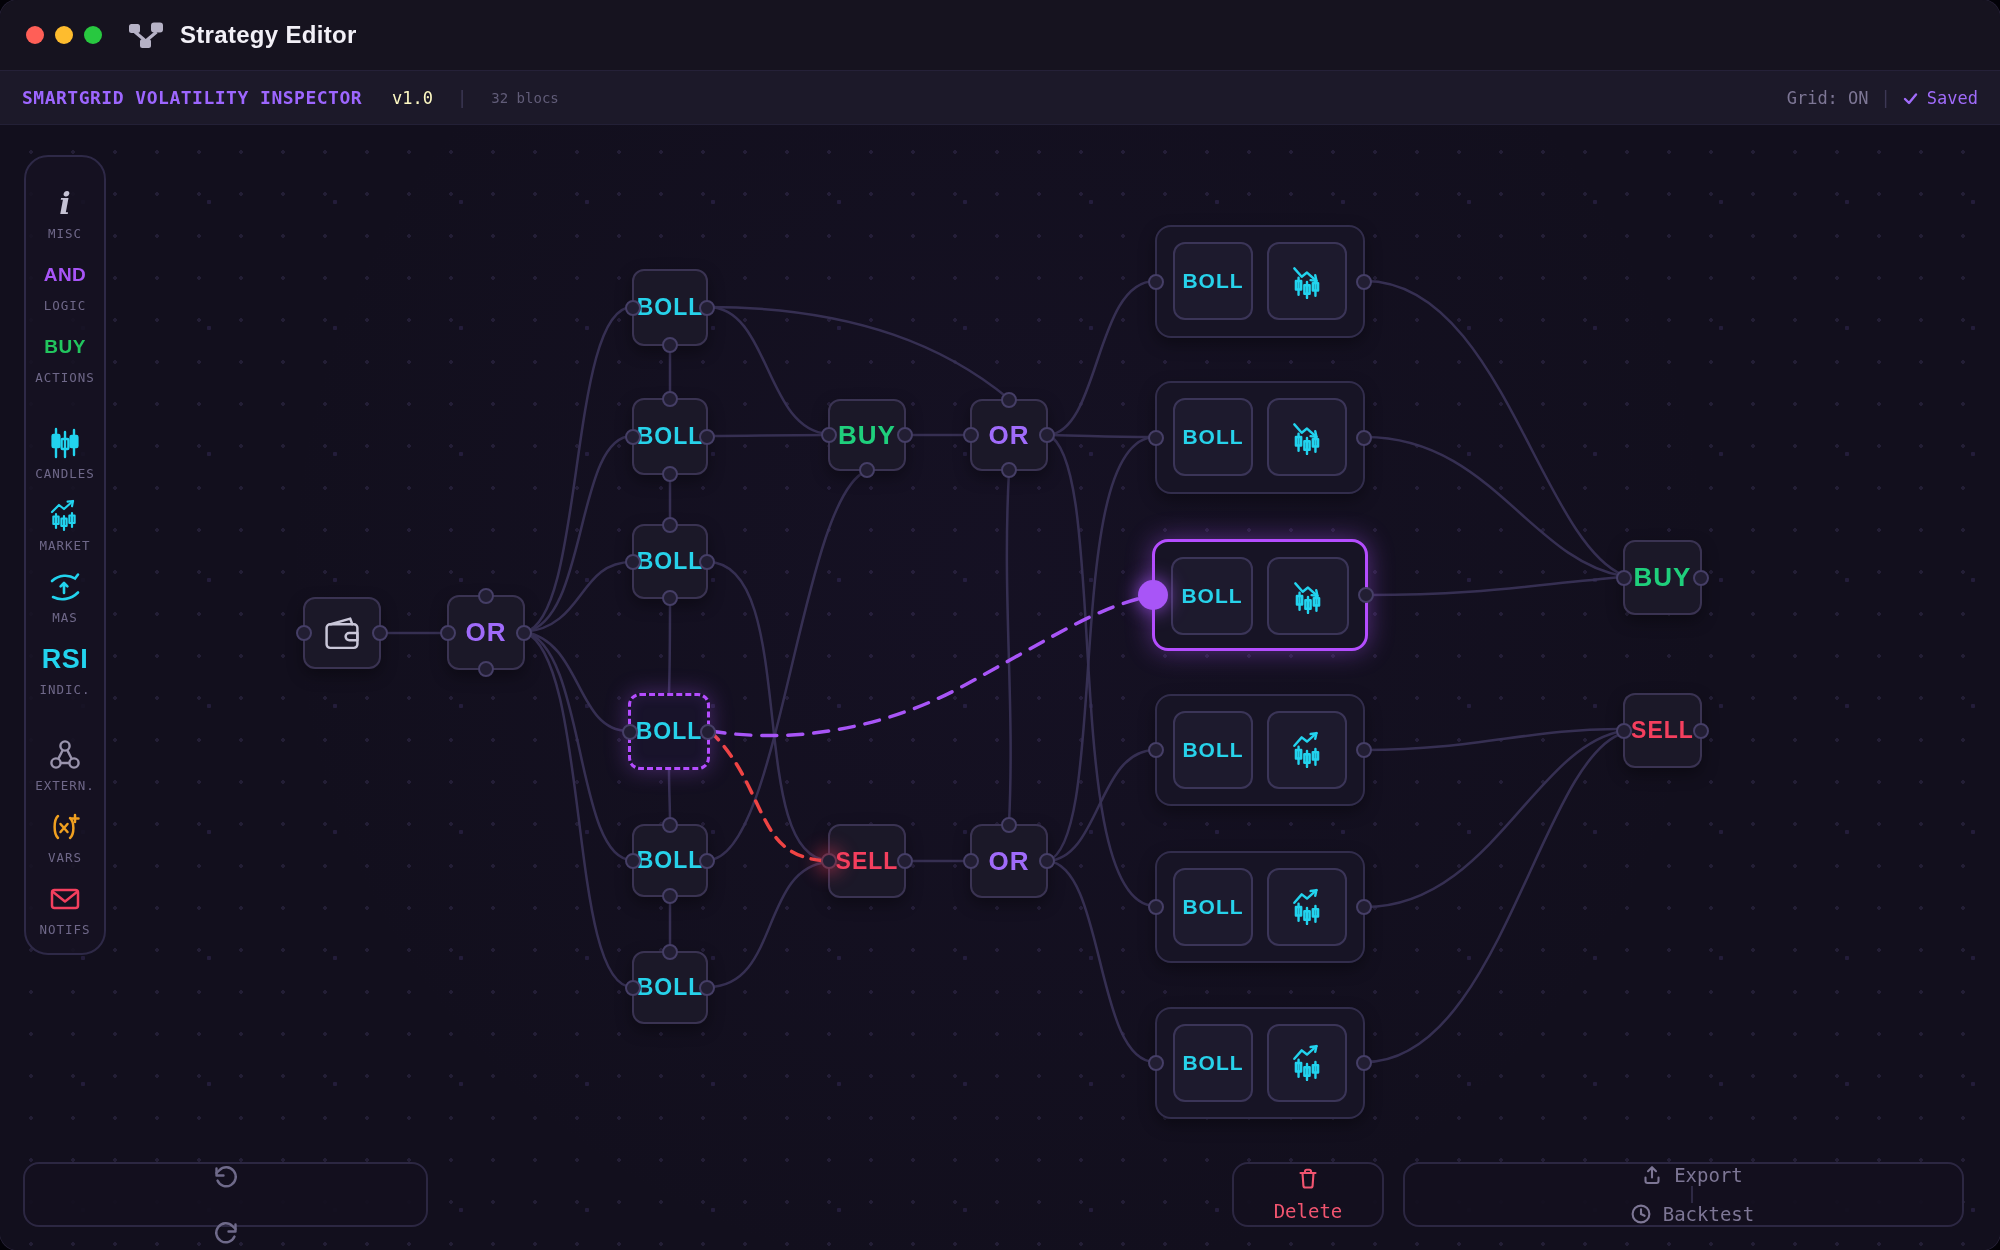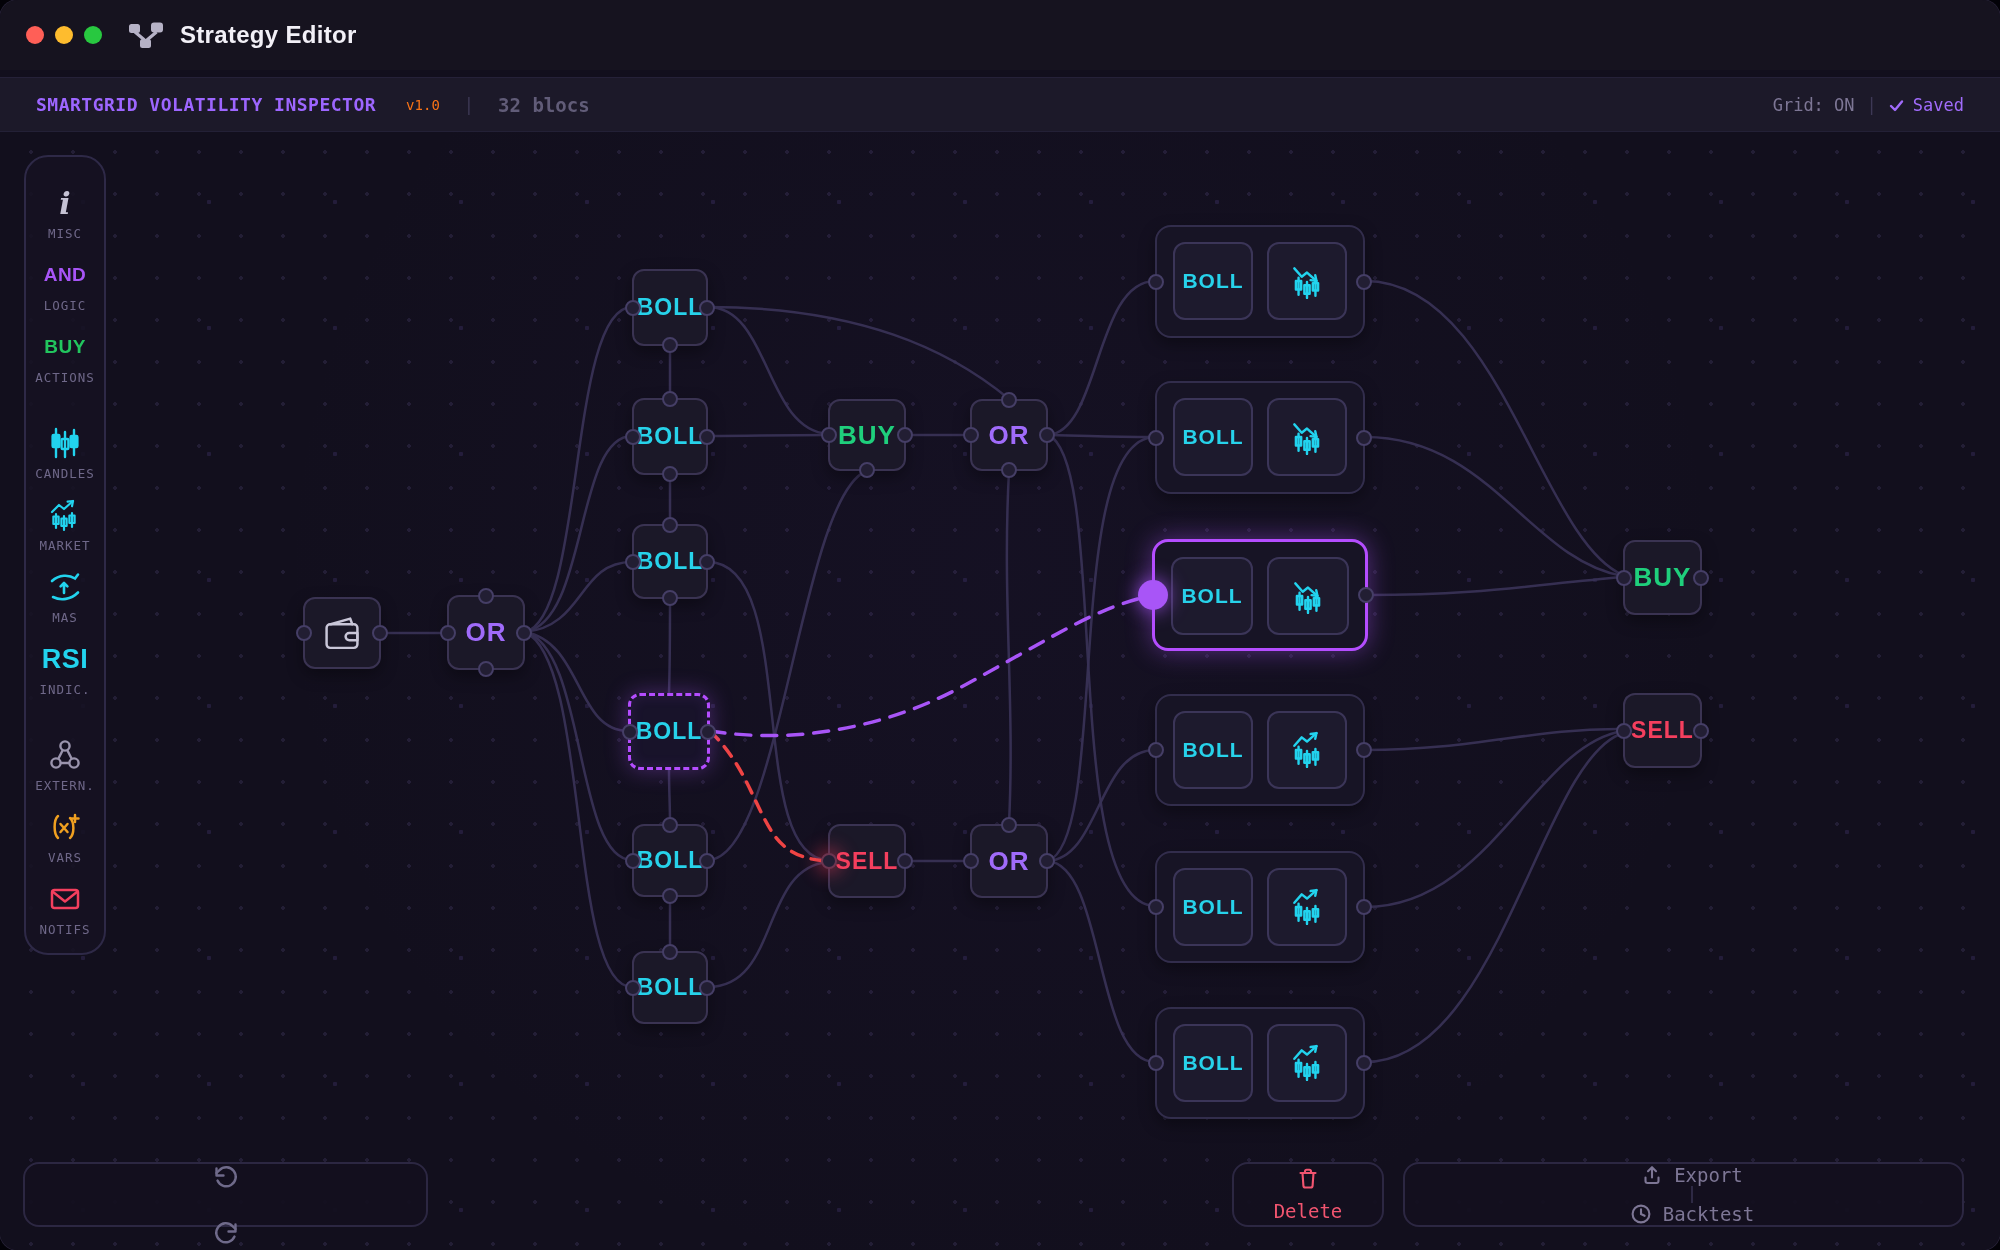--- a/index.html
+++ b/index.html
@@ -9,25 +9,25 @@
 
   
   .titlebar { position:absolute; left:0; top:0; right:0; height:70px; background:#16131f; display:flex; align-items:center; padding:0 26px; z-index:30; }
   .lights { display:flex; gap:11px; margin-right:26px; }
   .light { width:18px; height:18px; border-radius:50%; }
   .l-red{background:#ff5f57;} .l-yellow{background:#febc2e;} .l-green{background:#28c840;}
   .app-logo { margin-right:16px; display:flex; align-items:center; }
   .app-title { color:#f2f0f7; font-size:24px; font-weight:bold; letter-spacing:.3px; }
 
   
-  .subheader { position:absolute; left:0; top:70px; right:0; height:55px; background:#1c1929; border-top:1px solid #252138; border-bottom:1px solid #232036; display:flex; align-items:center; padding:0 36px; z-index:30; font-family:"DejaVu Sans Mono", monospace;margin-top:7px; }
+  .subheader { position:absolute; left:0; top:70px; right:0; height:55px; background:#1c1929; border-top:1px solid #252138; border-bottom:1px solid #232036; display:flex; align-items:center; padding:0 22px; z-index:30; font-family:"DejaVu Sans Mono", monospace; }
   .strategy-name { color:#9d66ff; font-weight:bold; font-size:18px; letter-spacing:.5px; }
-  .version { color:#f97316; font-size:14px; margin-left:30px; }
+  .version { color:#fef9c3; font-size:17px; margin-left:30px; }
   .sub-sep { color:#3d3855; font-size:17px; margin:0 24px; }
-  .blocks { color:#615c78; font-size:19px;font-weight:bold; }
+  .blocks { color:#615c78; font-size:14px; }
   .sub-right { margin-left:auto; display:flex; align-items:center; gap:12px; }
   .grid-status { color:#7d7695; font-size:17px; }
   .saved { color:#a06bfa; font-size:17px; display:flex; align-items:center; gap:9px; }
 
   
   .canvas-bg { position:absolute; left:0; top:125px; right:0; bottom:0; background:
       radial-gradient(circle at 50% 40%, rgba(60,40,110,.08), transparent 60%),
       #120f1d; z-index:0; }
   .canvas-bg::after { content:""; position:absolute; inset:0;
       background-image:

